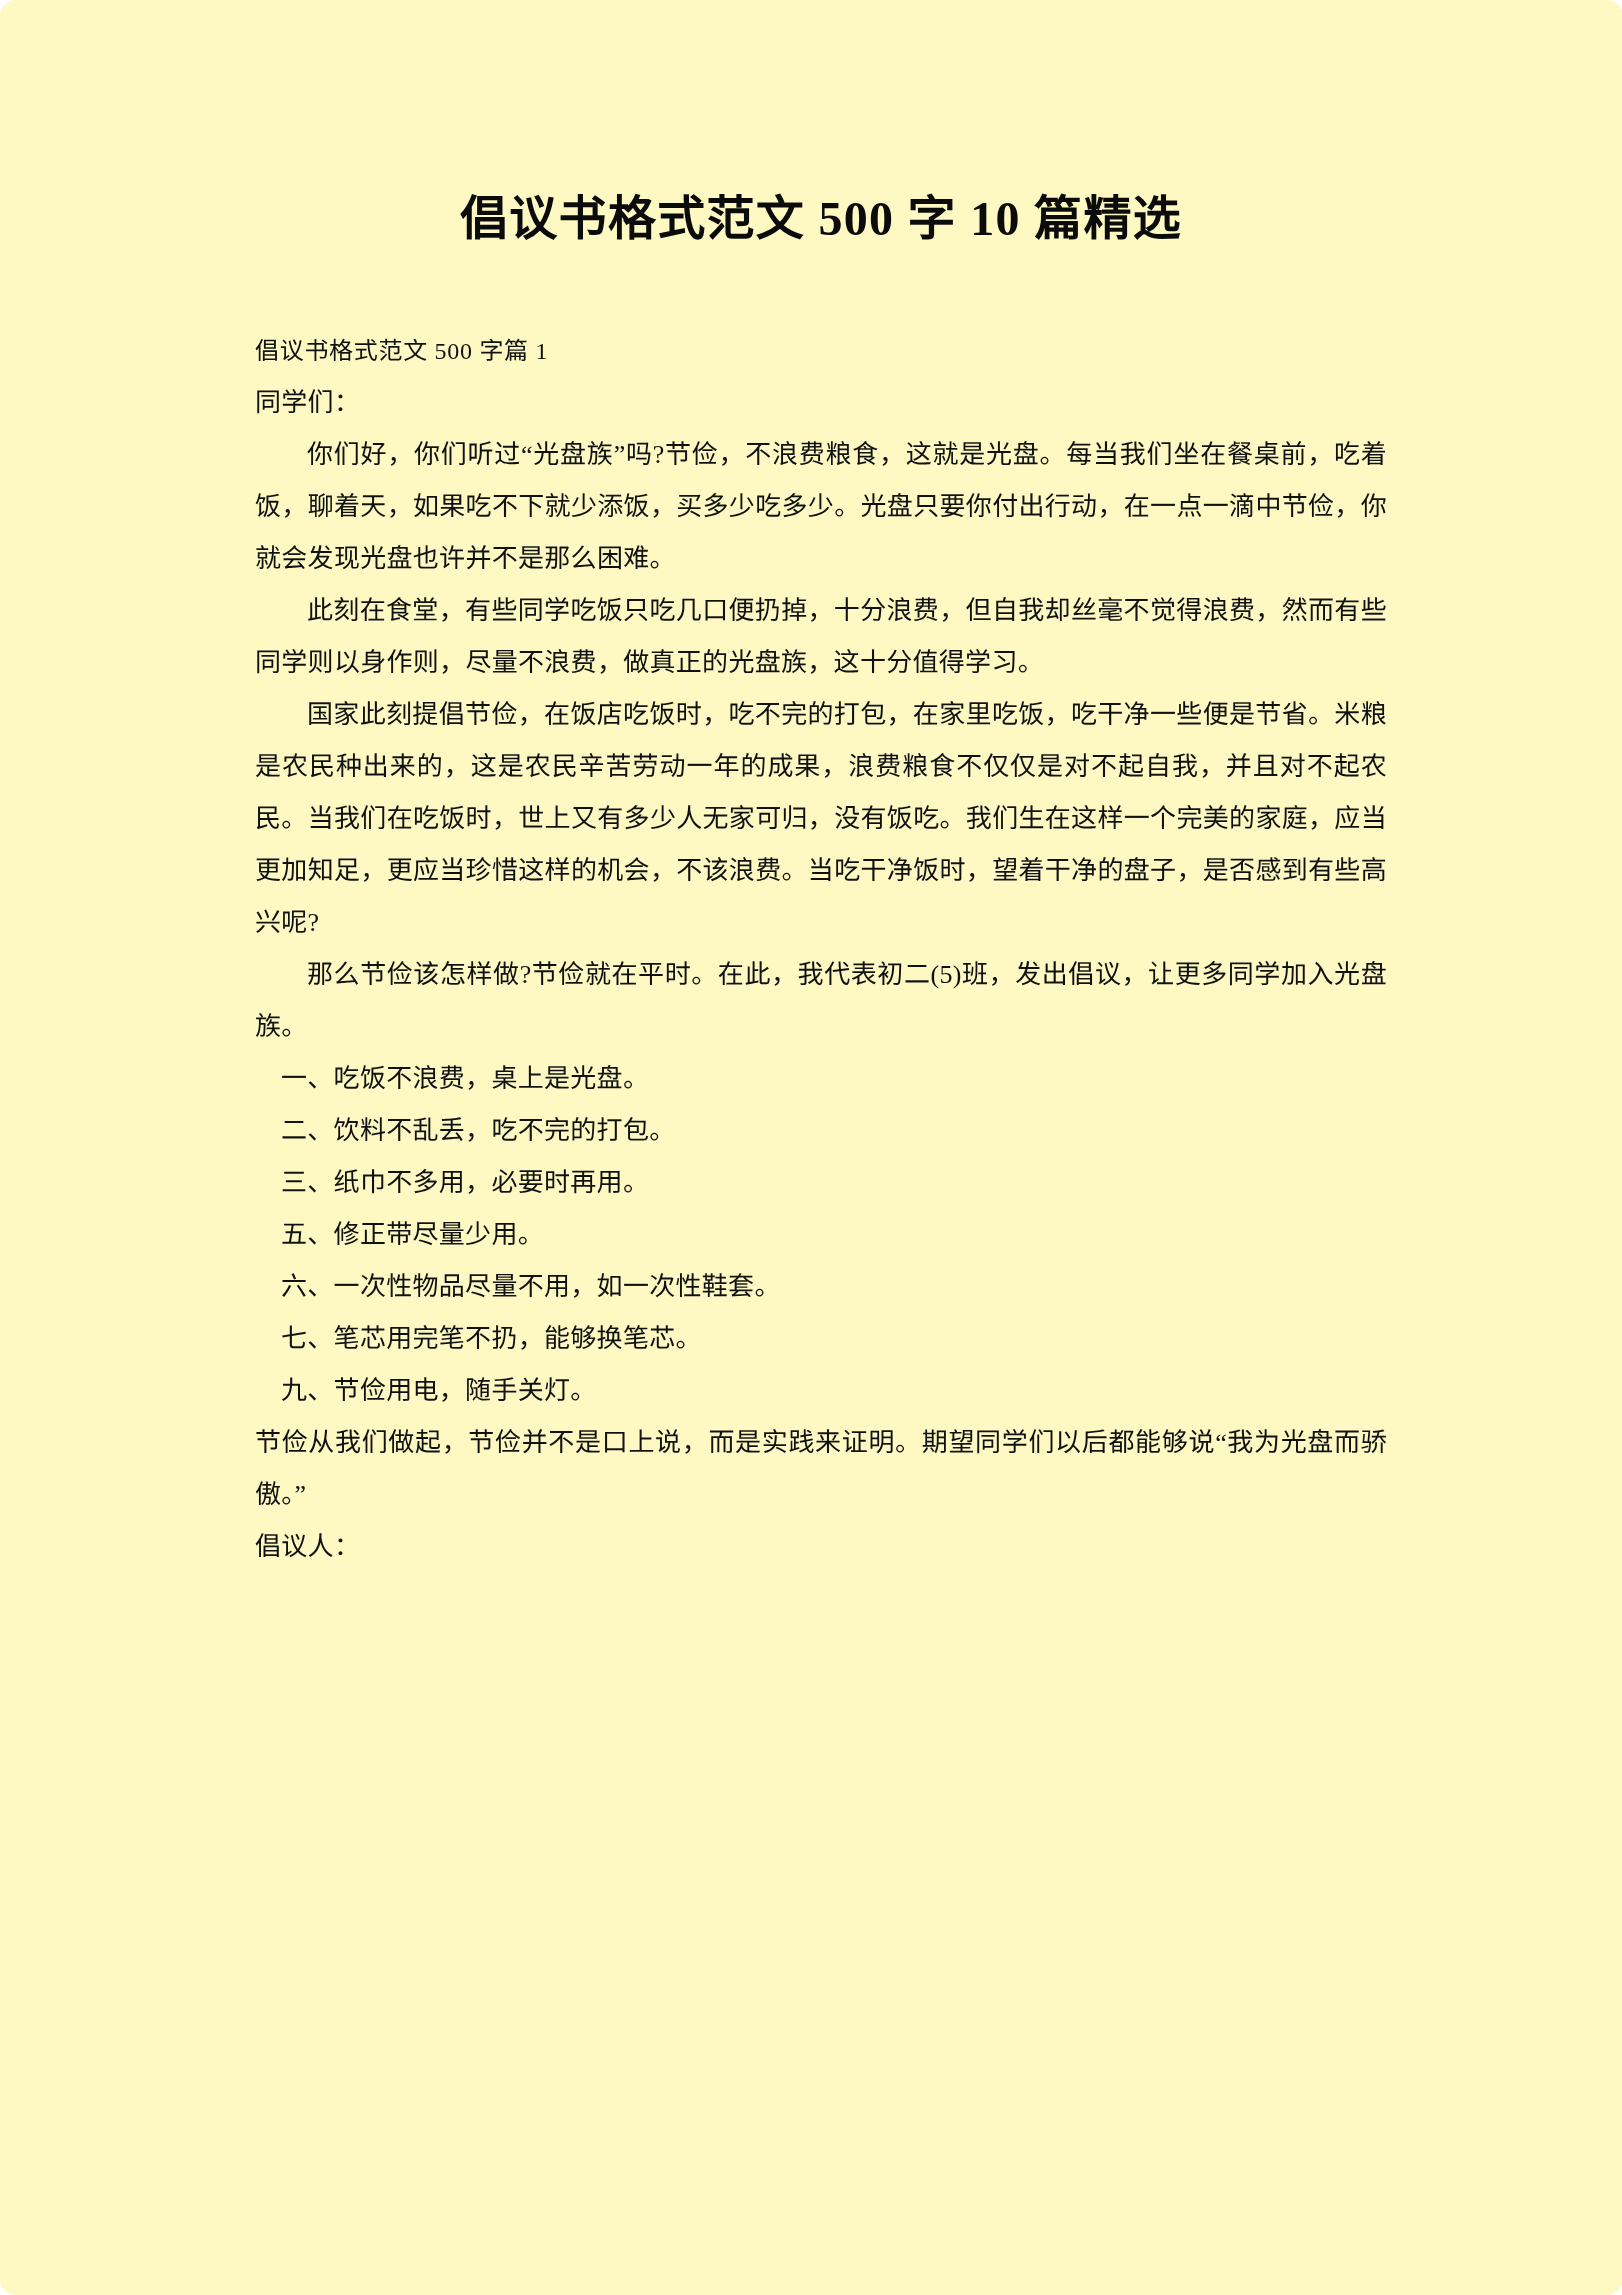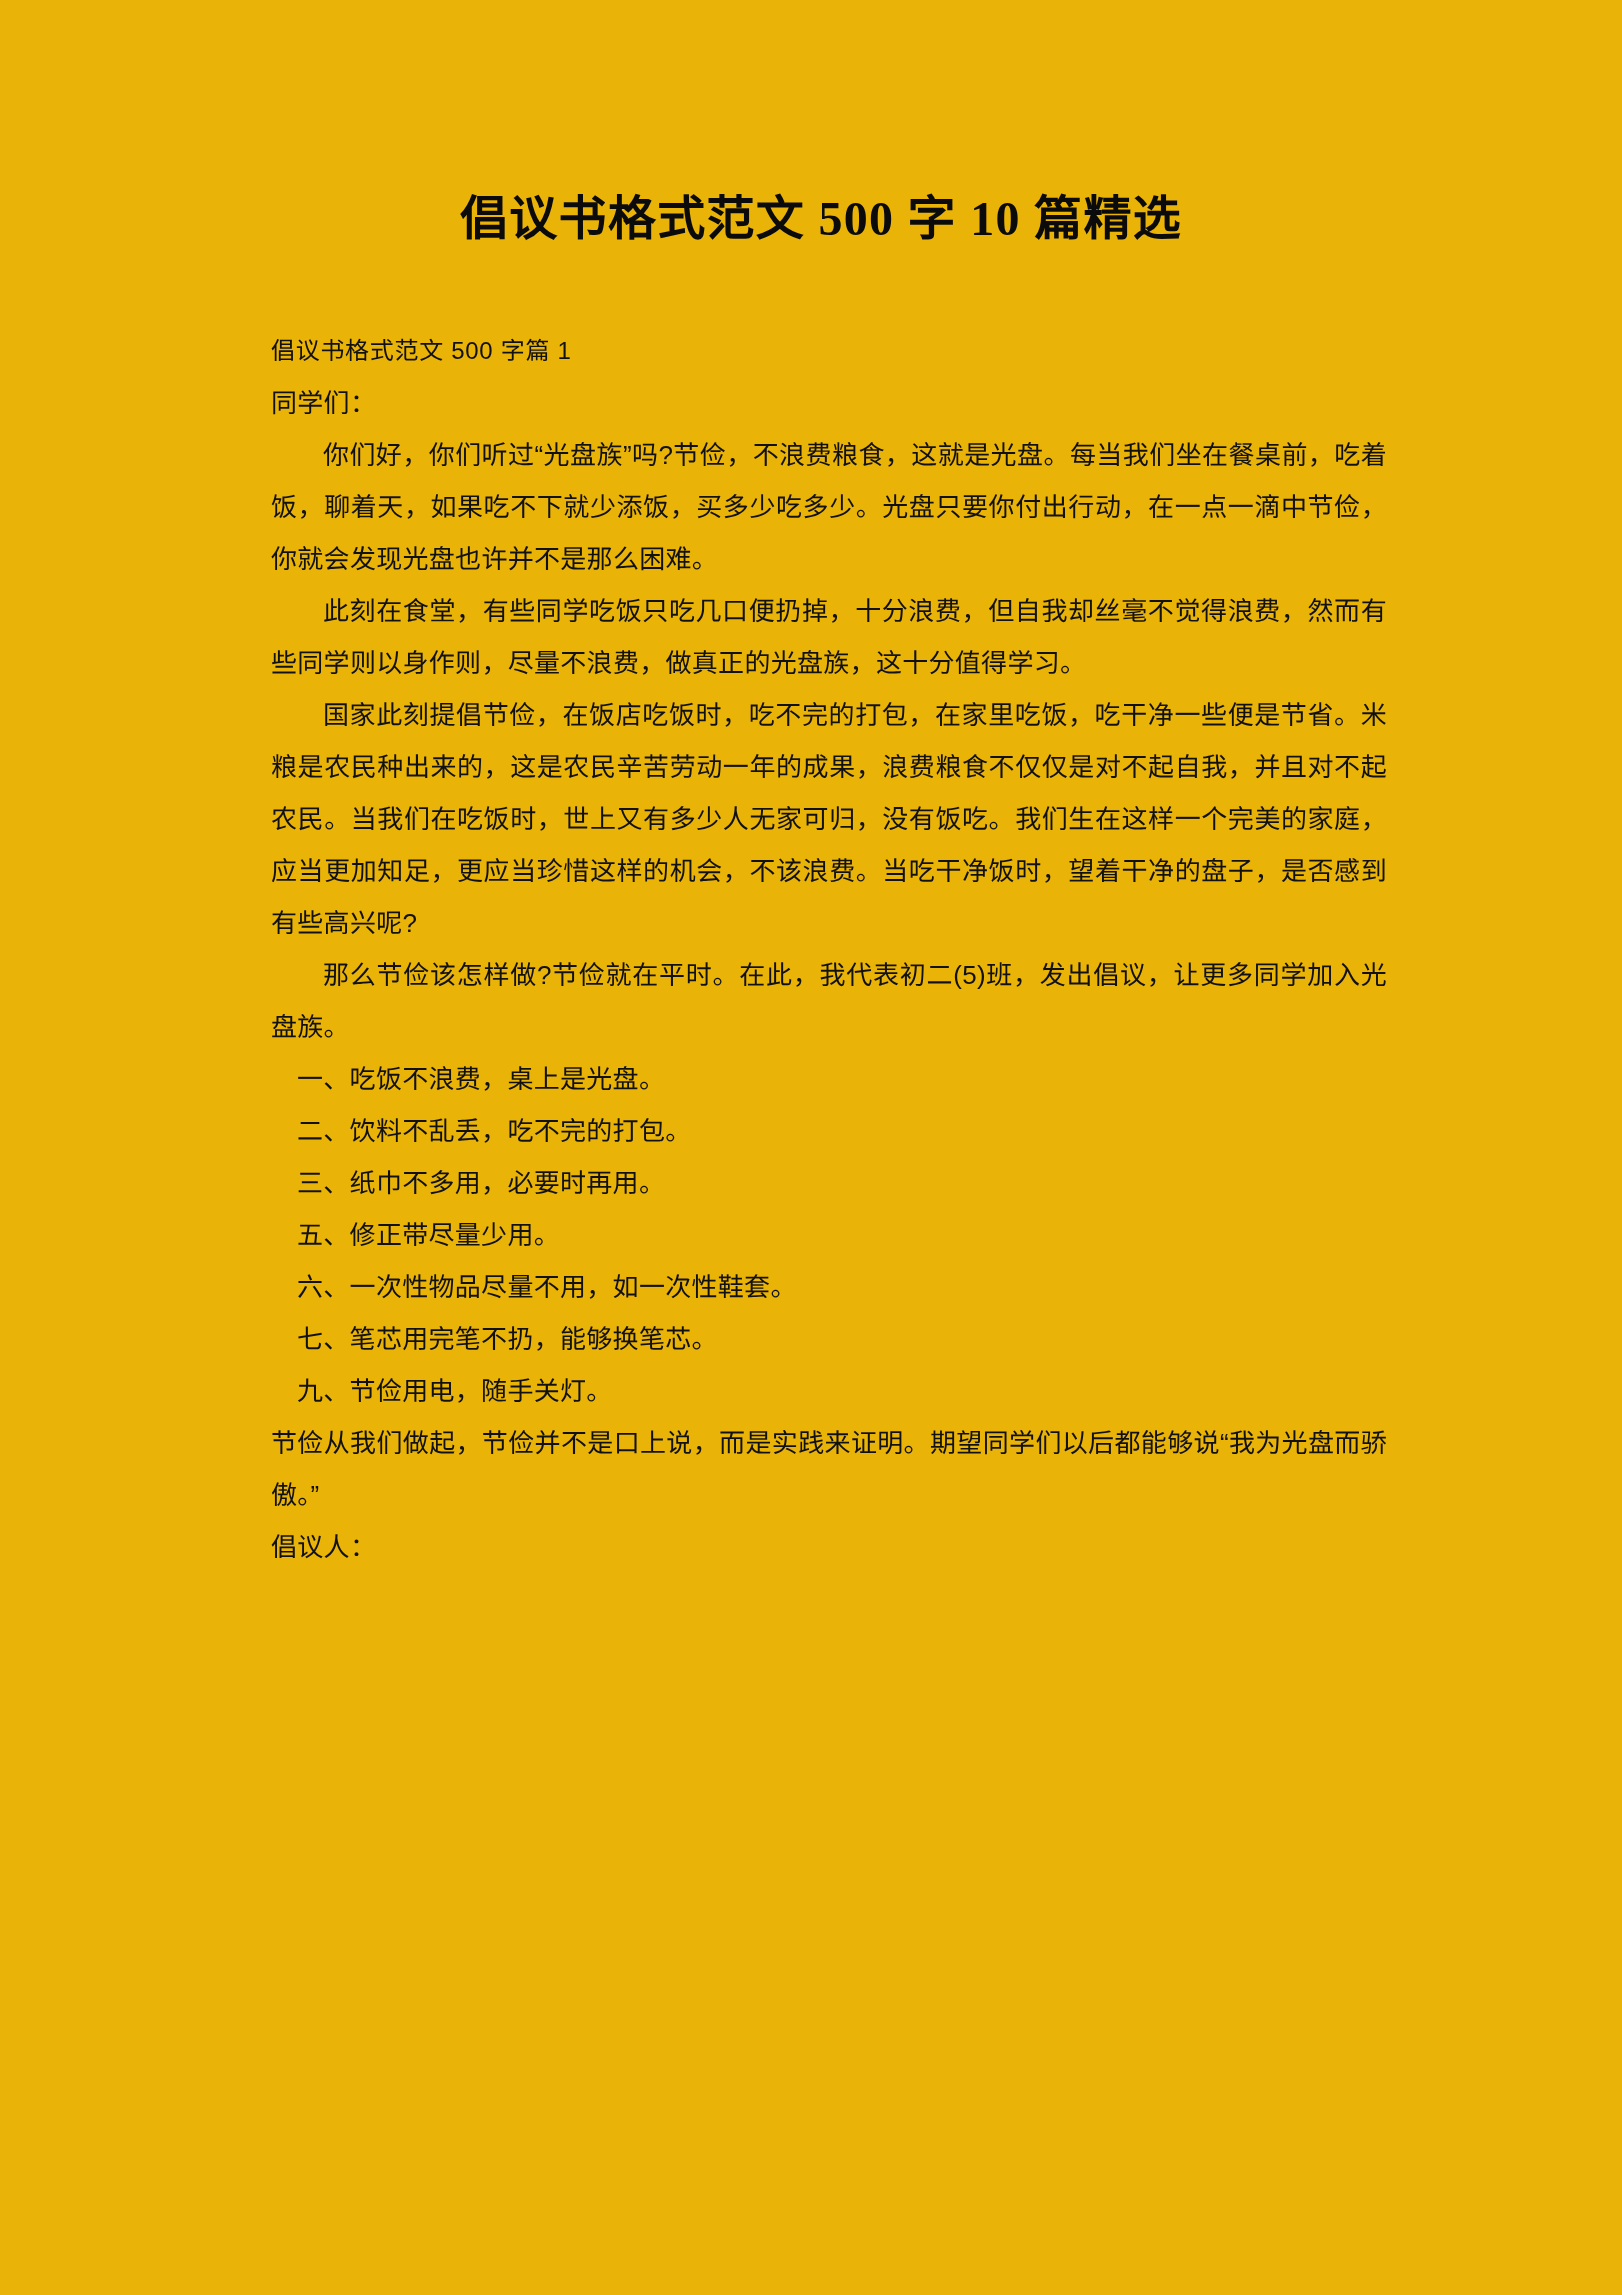--- a/index.html
+++ b/index.html
@@ -6,24 +6,25 @@
   html, body {
     margin: 0;
     padding: 0;
     background: #ffffff;
   }
 
   .page {
     position: relative;
     width: 1623px;
     height: 2295px;
-    background: #eab308;
+    background: #fef9c3;
     box-sizing: border-box;
     margin: 0 auto;
     overflow: hidden;
+    border-radius: 16px;
   }
 
   .content {
     position: absolute;
     left: 255px;
     top: 0;
     width: 1132px;
   }
 
   .doc-title {
@@ -33,23 +34,22 @@
     line-height: 1.2;
     color: #0b0b0b;
     text-align: center;
     letter-spacing: 1.3px;
     margin: 0;
     padding-top: 190px;
   }
 
   .body-block {
     margin-top: 77px;
-    font-family: Liberation Sans, sans-serif;
+    font-family: Liberation Serif, serif;
     color: #111111;
-    margin-left: 16px;
   }
 
   p.para {
     margin: 0 0 0 0;
     padding: 0;
     font-size: 26px;
     line-height: 52px;
     text-align: justify;
     text-justify: inter-character;
     text-indent: 0;

